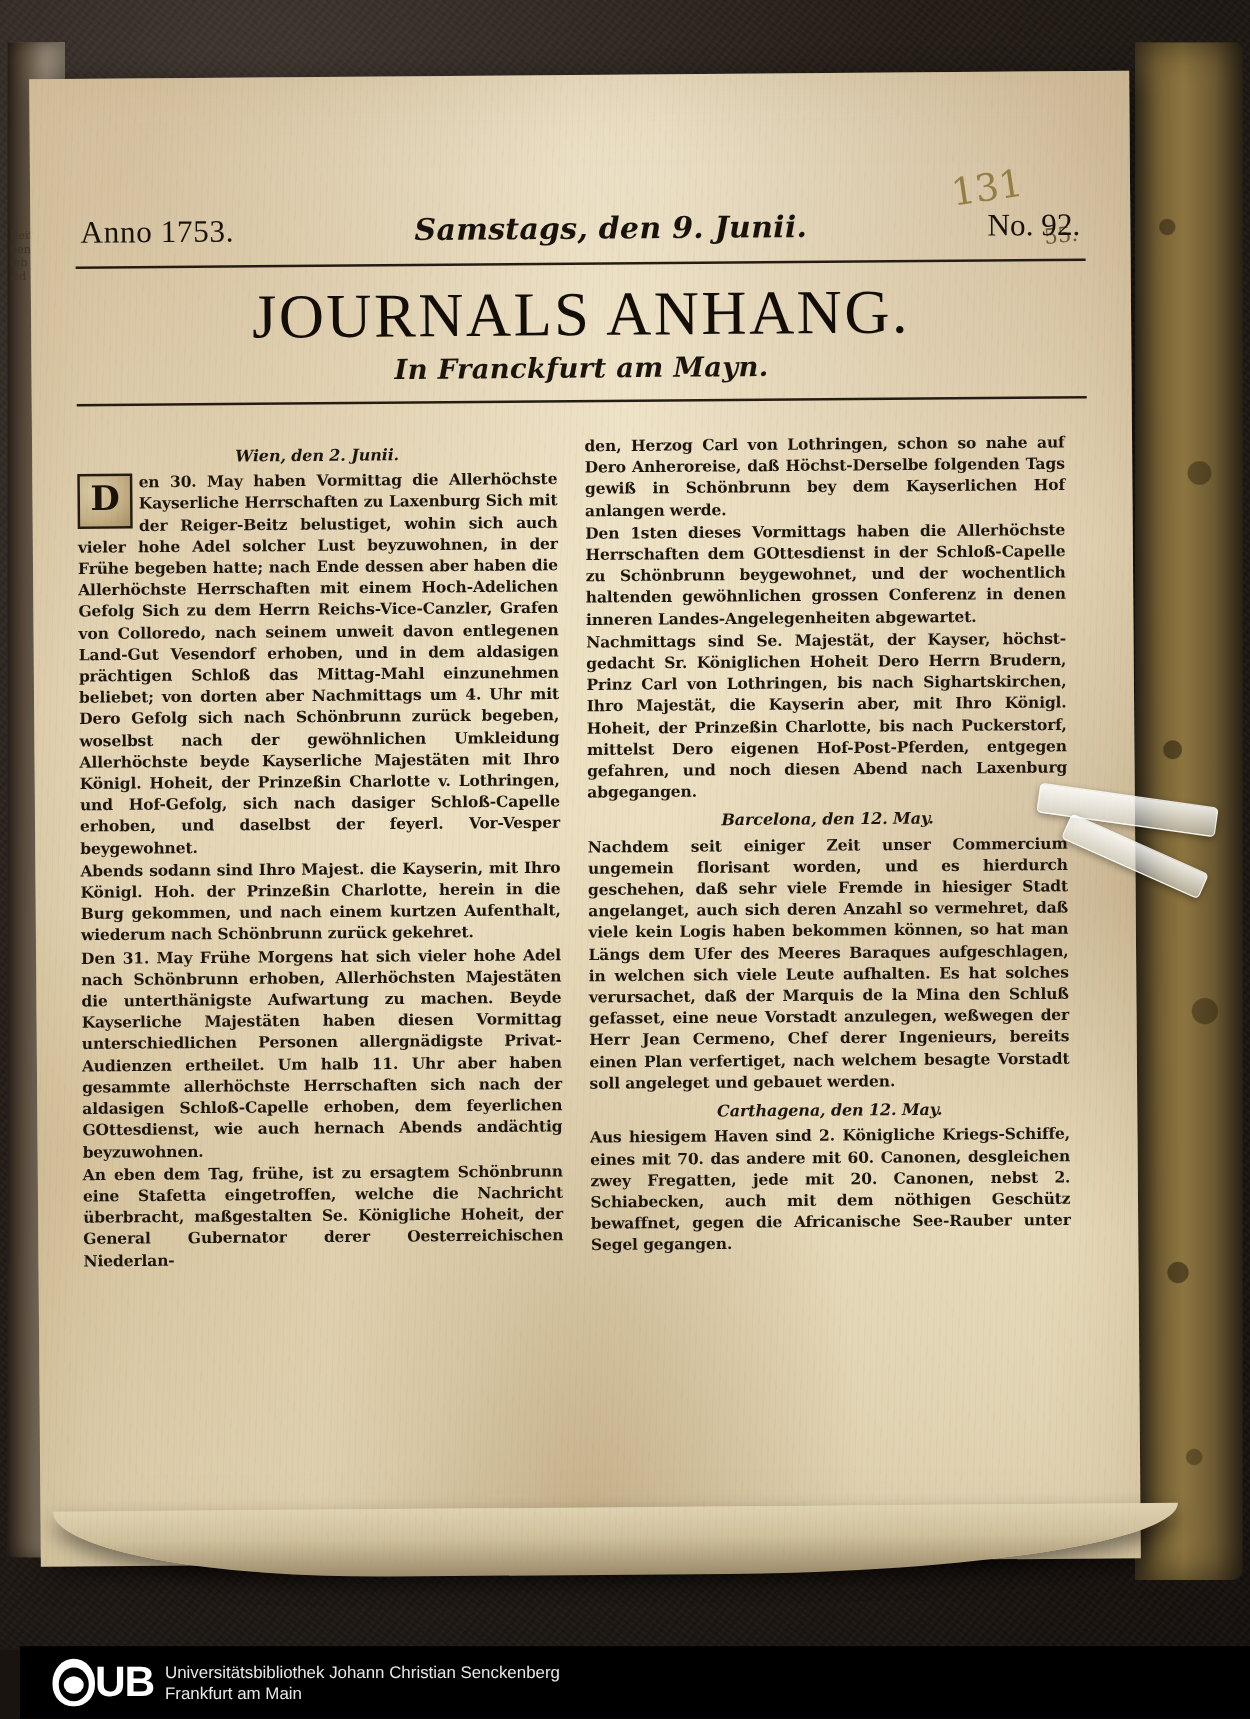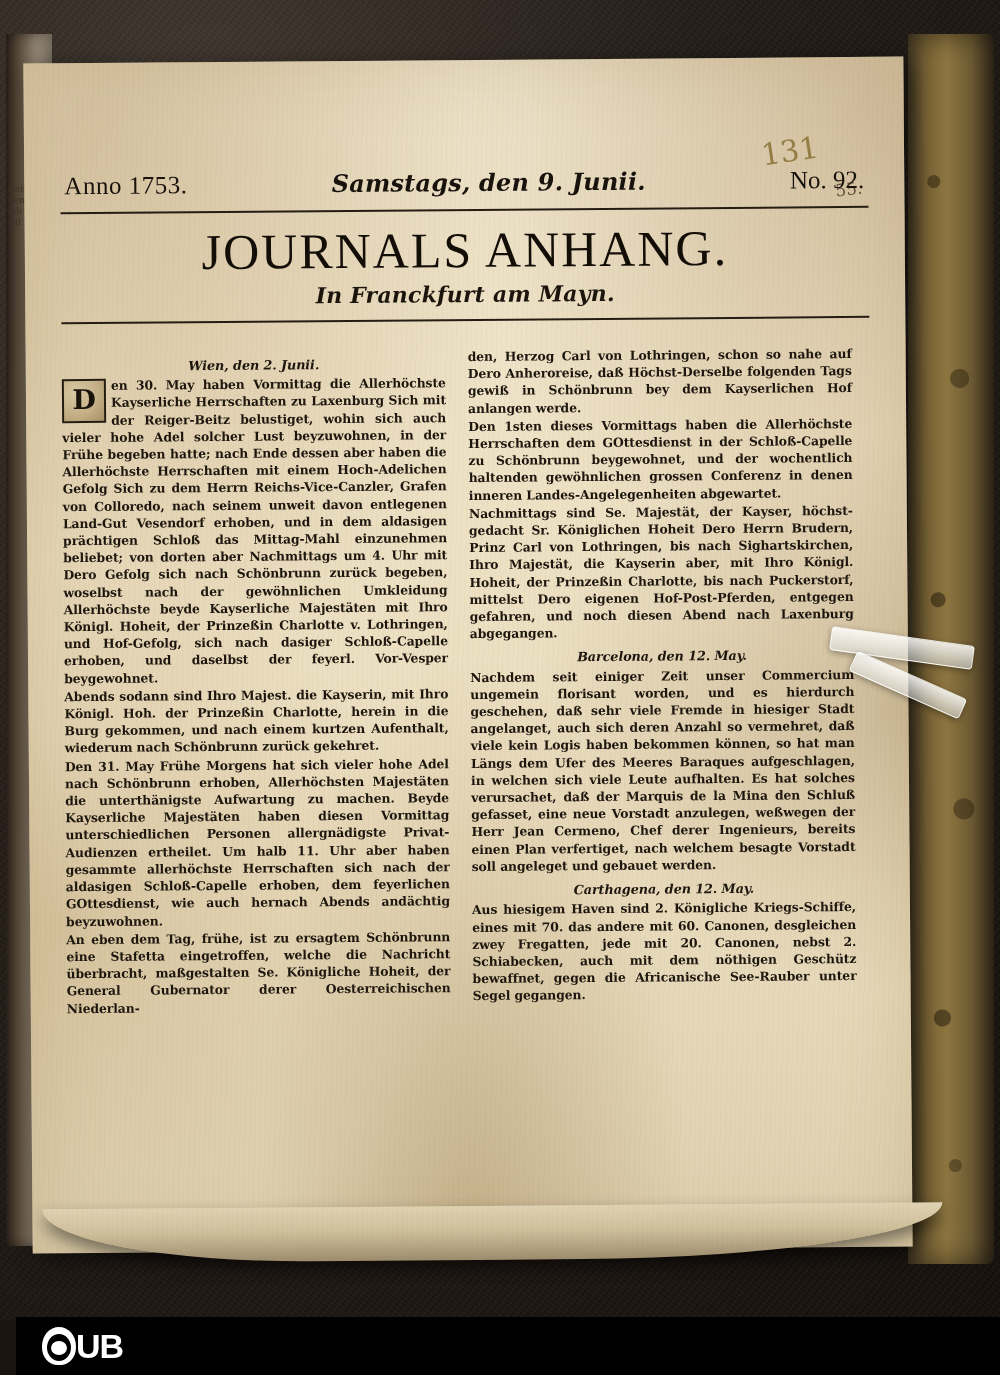--- a/index.html
+++ b/index.html
@@ -368,13 +368,17 @@
   </div>
 </div>
 
 <div id="footer">
   <div class="ub-logo">
     <div class="head">
       <div class="face"></div>
     </div>
     <div class="ub-text">UB</div>
   </div>
+  <div class="footer-lines">
+    <div>Universitätsbibliothek Johann Christian Senckenberg</div>
+    <div>Frankfurt am Main</div>
+  </div>
 </div>
 
 </body></html>

